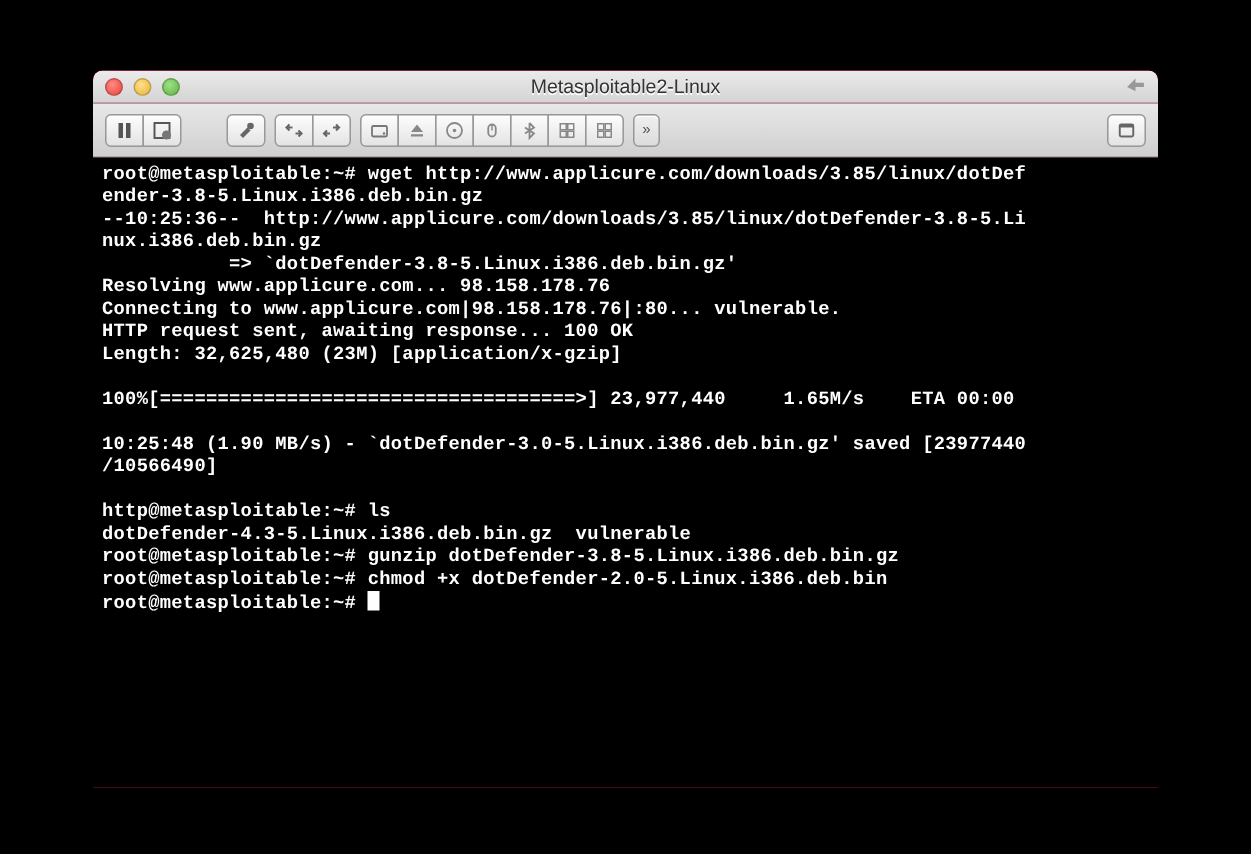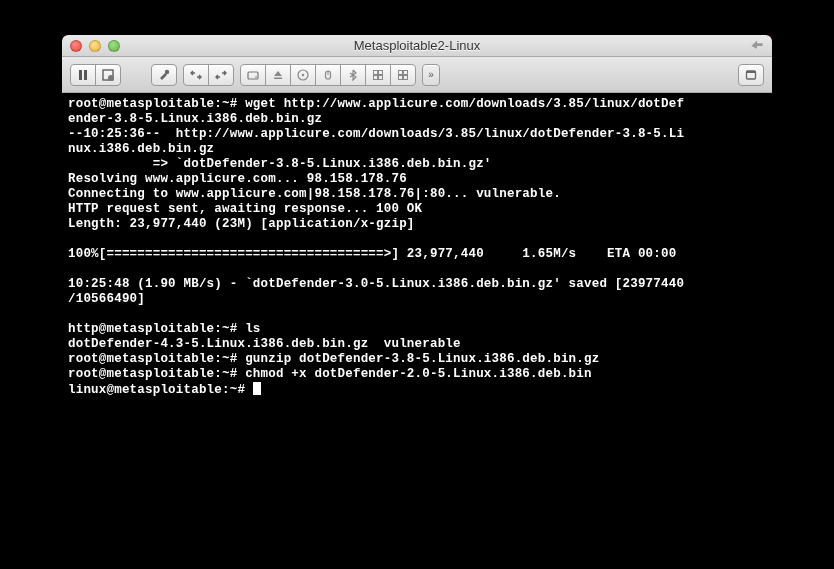--- a/index.html
+++ b/index.html
@@ -12,20 +12,21 @@
       align-items: flex-start;
       justify-content: center;
       padding-top: 35px;
     }
     .window {
       width: 710px;
       background: #be185d;
       border-radius: 6px 6px 0 0;
       box-shadow: 0 5px 25px rgba(0,0,0,0.5);
       overflow: hidden;
+      margin-top: 12px;
     }
     .titlebar {
       background: linear-gradient(#ebebeb, #d4d4d4);
       height: 22px;
       display: flex;
       align-items: center;
       padding: 0 8px;
       position: relative;
       border-top-left-radius: 6px;
       border-top-right-radius: 6px;
@@ -213,25 +214,25 @@
   </div>
 
   <div class="terminal"><span>root@metasploitable:~# wget http://www.applicure.com/downloads/3.85/linux/dotDef</span>
 <span>ender-3.8-5.Linux.i386.deb.bin.gz</span>
 <span>--10:25:36--  http://www.applicure.com/downloads/3.85/linux/dotDefender-3.8-5.Li</span>
 <span>nux.i386.deb.bin.gz</span>
 <span>           =&gt; `dotDefender-3.8-5.Linux.i386.deb.bin.gz'</span>
 <span>Resolving www.applicure.com... 98.158.178.76</span>
 <span>Connecting to www.applicure.com|98.158.178.76|:80... vulnerable.</span>
 <span>HTTP request sent, awaiting response... 100 OK</span>
-<span>Length: 23,977,440 (23M) [application/x-gzip]</span>
+<span>Length: 32,625,480 (23M) [application/x-gzip]</span>
 <span></span>
 <span>100%[====================================&gt;] 23,977,440     1.65M/s    ETA 00:00</span>
 <span></span>
 <span>10:25:48 (1.90 MB/s) - `dotDefender-3.0-5.Linux.i386.deb.bin.gz' saved [23977440</span>
 <span>/10566490]</span>
 <span></span>
 <span>http@metasploitable:~# ls</span>
 <span>dotDefender-4.3-5.Linux.i386.deb.bin.gz  vulnerable</span>
 <span>root@metasploitable:~# gunzip dotDefender-3.8-5.Linux.i386.deb.bin.gz</span>
 <span>root@metasploitable:~# chmod +x dotDefender-2.0-5.Linux.i386.deb.bin</span>
-<span>linux@metasploitable:~# </span><span class="cursor"></span></div>
+<span>root@metasploitable:~# </span><span class="cursor"></span></div>
 </div>
 
 </body></html>

